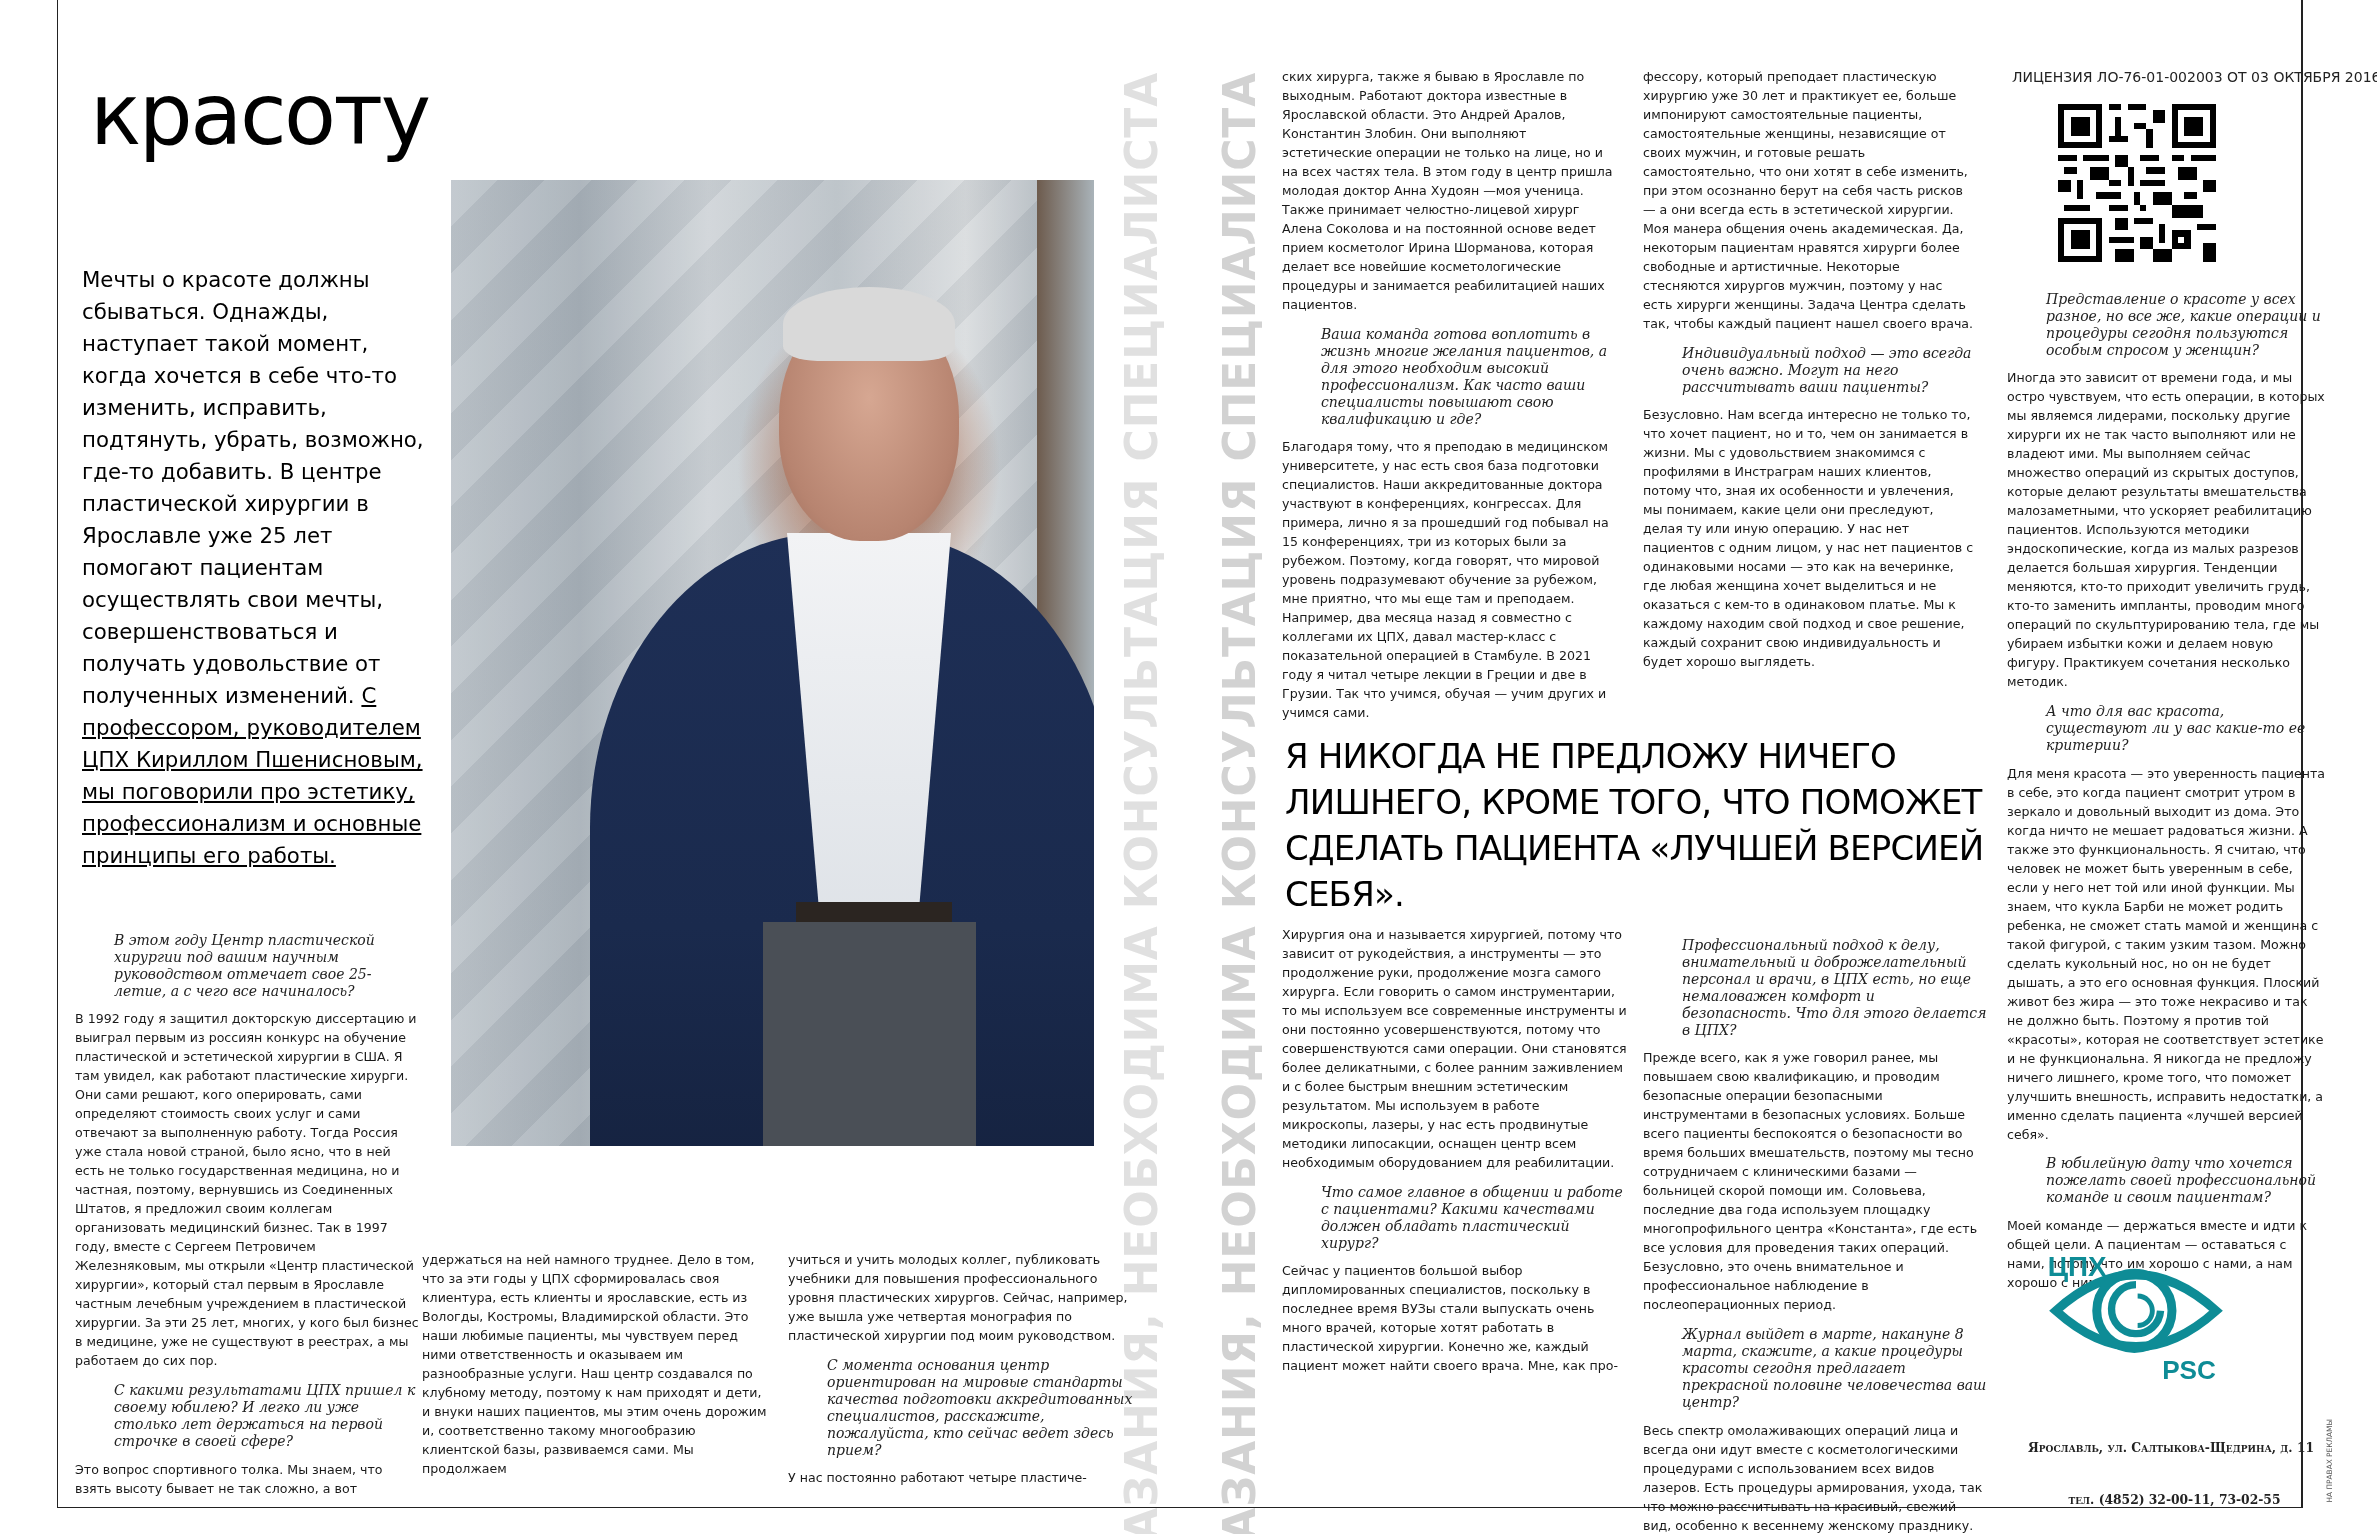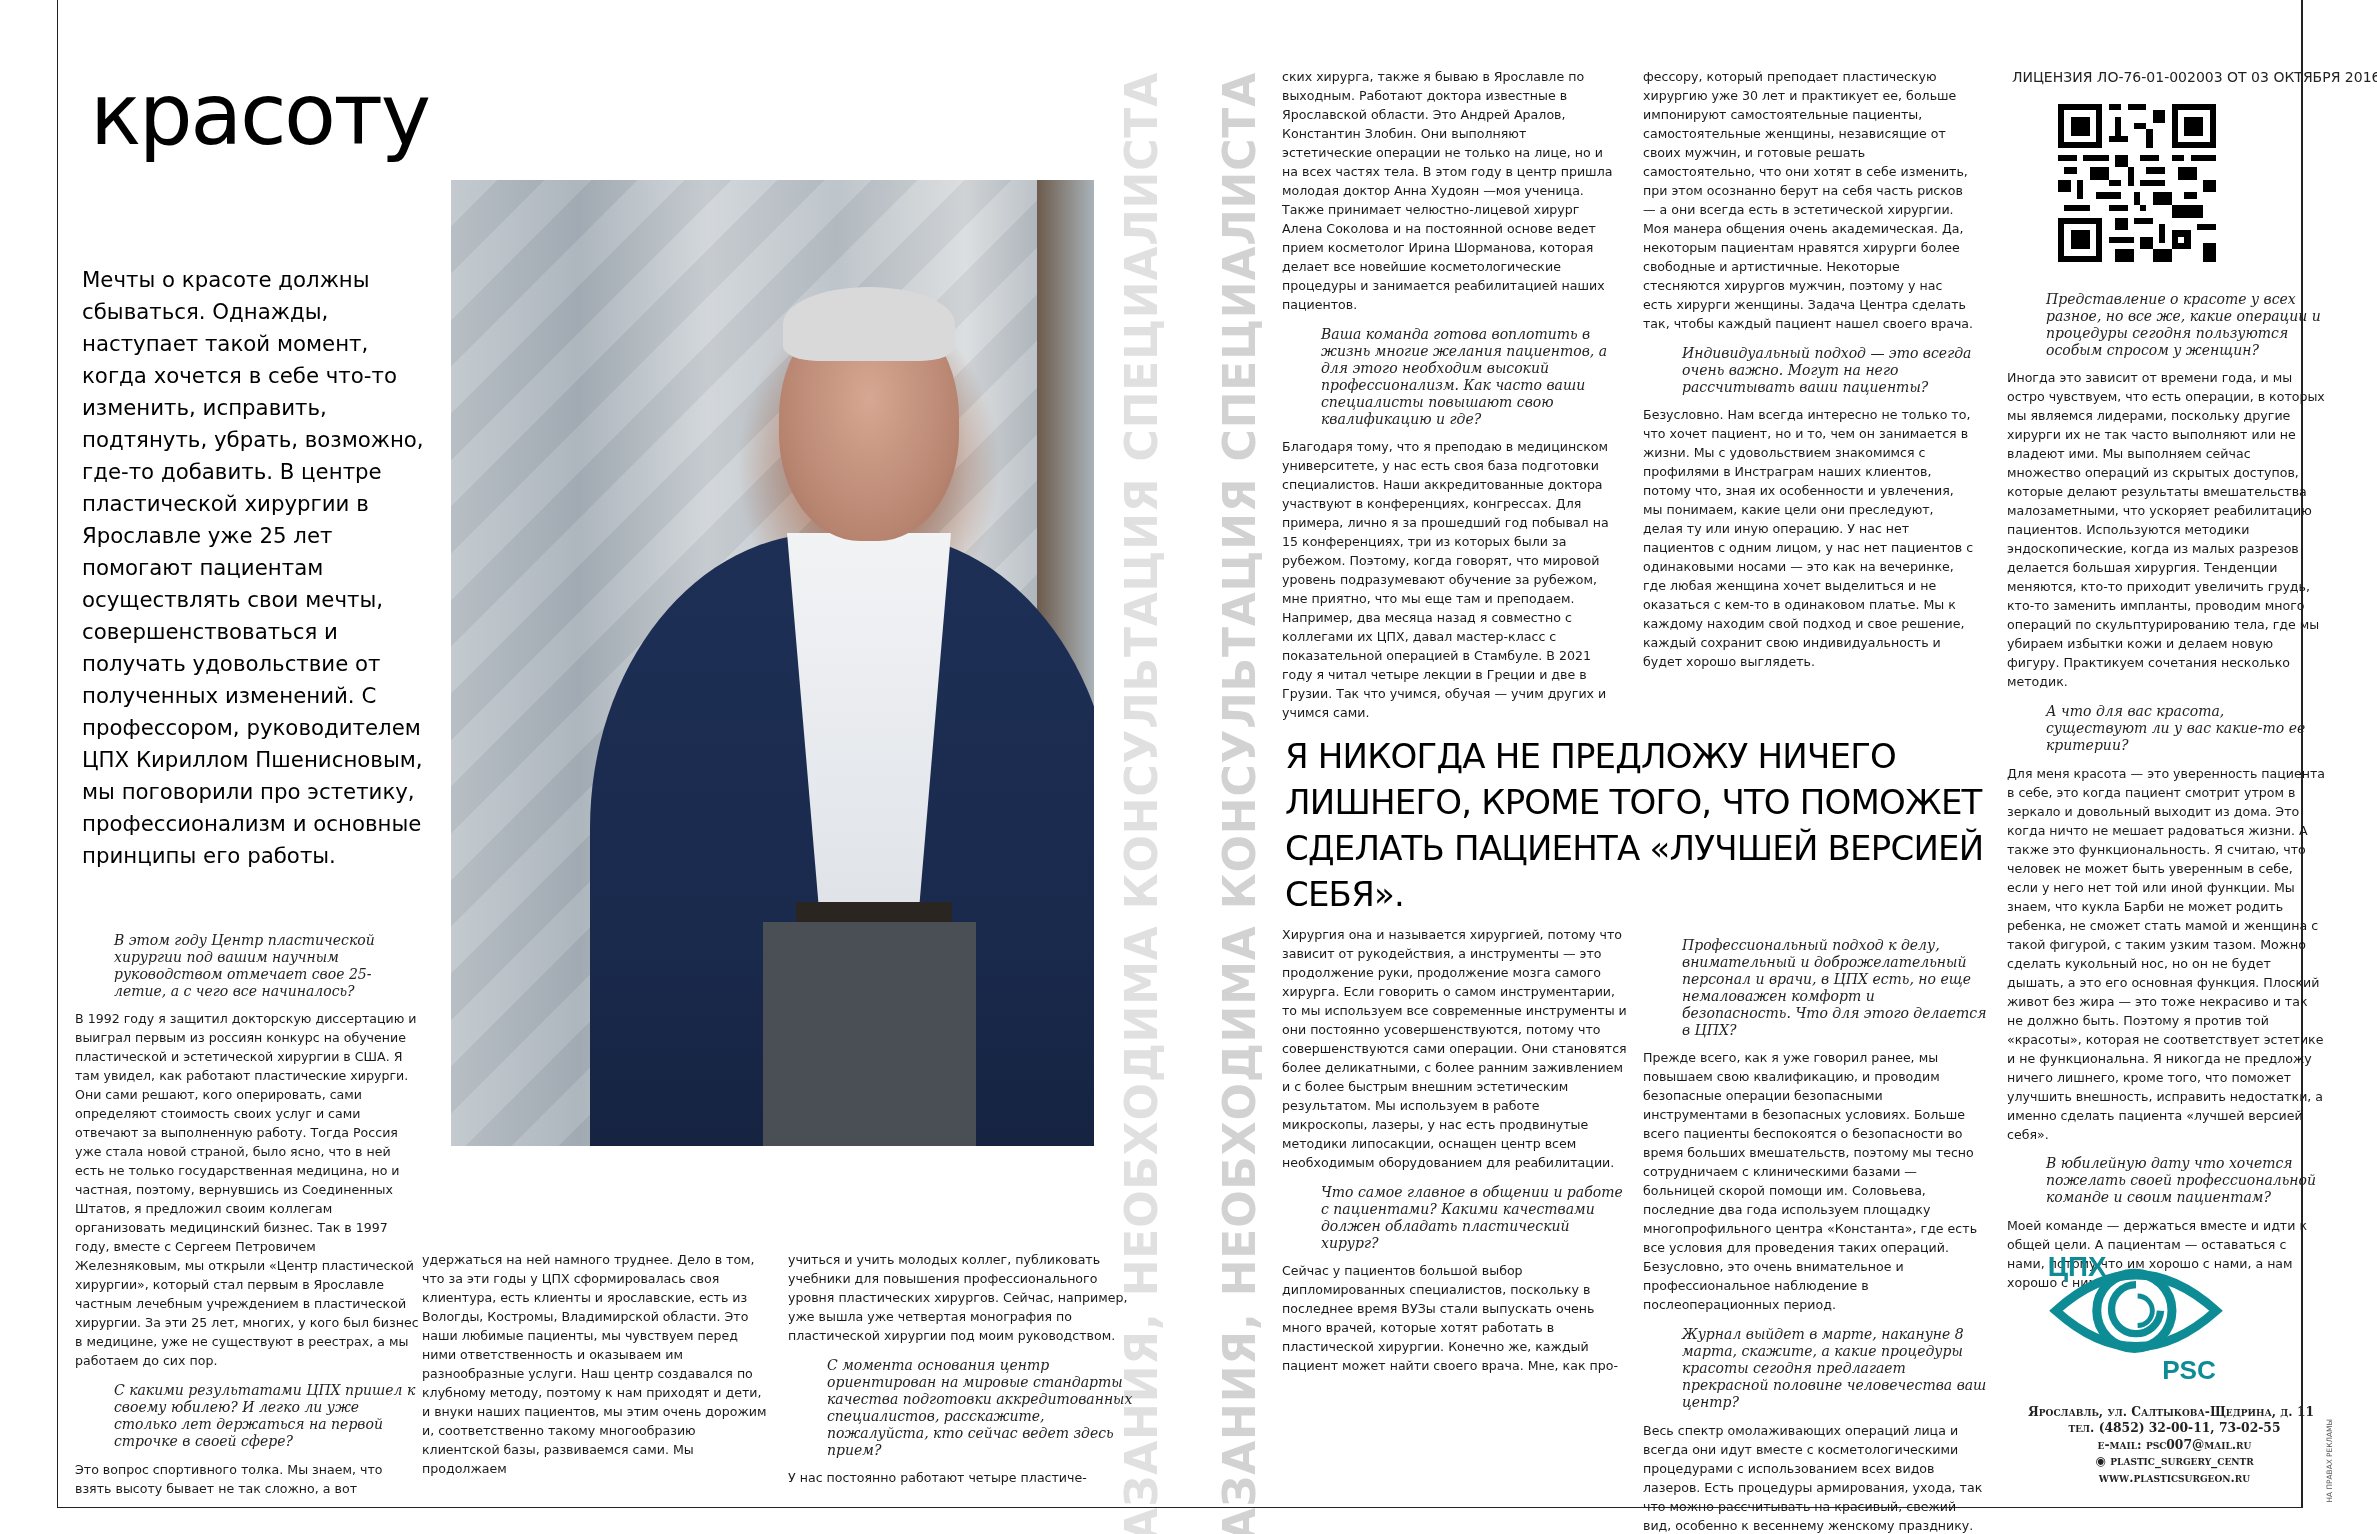--- a/index.html
+++ b/index.html
@@ -4,21 +4,21 @@
 <style>
   * { box-sizing: border-box; margin: 0; padding: 0; }
   html, body { width: 2377px; height: 1535px; background: #ffffff; overflow: hidden; }
   body { position: relative; font-family: "DejaVu Sans", sans-serif; color: #111; }
 
   .frame { position: absolute; left: 57px; top: 0; width: 2245px; height: 1508px; border-left: 1.6px solid #222; border-bottom: 1.6px solid #222; }
   .frame-right { position: absolute; left: 2301px; top: 0; width: 1.6px; height: 1508px; background: #222; }
 
   .title { position: absolute; left: 90px; top: 66px; font-family: "DejaVu Sans", sans-serif; font-size: 85px; line-height: 97px; letter-spacing: -2.5px; font-weight: normal; color: #000; }
   .lede { position: absolute; left: 82px; top: 264px; width: 345px; font-family: "DejaVu Sans", sans-serif; font-size: 21.3px; line-height: 32px; color: #000; font-weight: 500; }
-  .lede .ul { }
+  .lede .ul { text-decoration: underline; }
 
   .photo { position: absolute; left: 451px; top: 180px; width: 643px; height: 966px; overflow: hidden;
     background:
       radial-gradient(ellipse 131px 164px at 418px 287px, #c99d86 0%, #b48b78 50%, rgba(0,0,0,0) 100%),
       linear-gradient(90deg, #bfc6cc 0%, #a7b0b8 20%, #cfd4d8 40%, #b9c0c6 60%, #d9dcde 80%, #9aa4ad 100%);
   }
   .photo .wall { position: absolute; inset: 0; background: repeating-linear-gradient(135deg, rgba(255,255,255,0.08) 0 33px, rgba(90,100,110,0.08) 33px 66px); }
   .photo .head { position: absolute; left: 328px; top: 123px; width: 180px; height: 238px; border-radius: 48% 48% 45% 45%; background: radial-gradient(ellipse at 50% 40%, #d6a792 0%, #b78470 70%, #9b6c5a 100%); }
   .photo .hair { position: absolute; left: 332px; top: 107px; width: 172px; height: 74px; border-radius: 50% 50% 20% 20%; background: #d9d9d9; }
   .photo .jacket { position: absolute; left: 139px; top: 353px; width: 525px; height: 656px; border-radius: 45% 45% 0 0; background: linear-gradient(180deg, #1e2f56 0%, #1a2a4d 60%, #15223f 100%); }
@@ -43,21 +43,21 @@
   .c7 { left: 1282px; top: 925px; width: 345px; }
   .c8 { left: 1643px; top: 925px; width: 345px; }
 
   .pull { position: absolute; left: 1285px; top: 733px; width: 706px; font-family: "DejaVu Sans", sans-serif; font-size: 34px; line-height: 46px; letter-spacing: -0.8px; color: #000; font-weight: 400; }
 
   .license { position: absolute; left: 2012px; top: 69px; font-family: "DejaVu Sans", sans-serif; font-size: 14px; color: #222; letter-spacing: 0; white-space: nowrap; }
   .qr { position: absolute; left: 2058px; top: 104px; width: 158px; height: 158px; }
 
   .logo { position: absolute; left: 2046px; top: 1247px; width: 180px; height: 139px; }
   .contact { position: absolute; left: 2002px; top: 1404px; width: 312px; text-align: right; font-family: "DejaVu Serif", serif; font-variant: small-caps; font-size: 12.3px; line-height: 16.4px; color: #222; font-weight: bold; }
-  .contact div { text-align: center; margin-left: 33px; }
+  .contact div { text-align: center; margin-left: 33px; margin-top: 36px; }
   .contact div:first-child { text-align: right; margin-left: 0; }
   .adlabel { position: absolute; left: 2325px; top: 1419px; writing-mode: vertical-rl; transform: rotate(180deg); font-family: "DejaVu Sans", sans-serif; font-size: 7.4px; color: #555; }
 </style>
 </head>
 <body>
 
 <div class="frame"></div>
 <div class="frame-right"></div>
 
 <h1 class="title">

